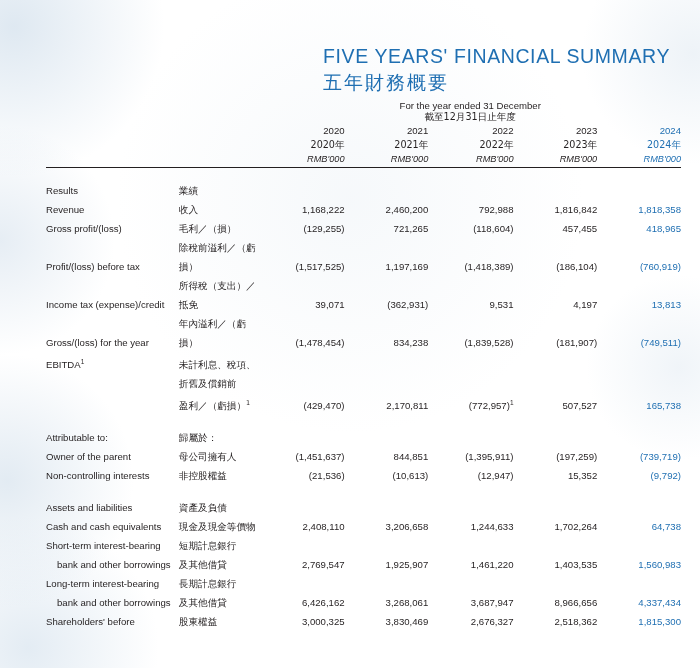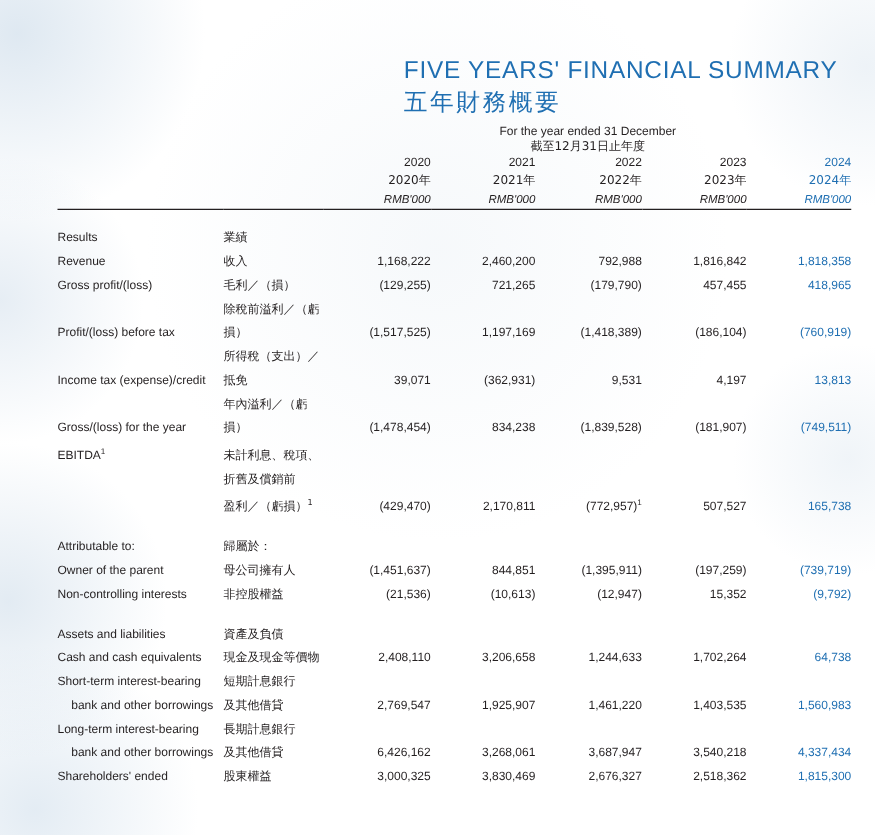--- a/index.html
+++ b/index.html
@@ -200,21 +200,21 @@
       <td class="col-num">792,988</td>
       <td class="col-num">1,816,842</td>
       <td class="col-num hl">1,818,358</td>
     </tr>
 
     <tr class="row">
       <td>Gross profit/(loss)</td>
       <td class="wrap-zh">毛利／（損）</td>
       <td class="col-num">(129,255)</td>
       <td class="col-num">721,265</td>
-      <td class="col-num">(179,790)</td>
+      <td class="col-num">(118,604)</td>
       <td class="col-num">457,455</td>
       <td class="col-num hl">418,965</td>
     </tr>
 
     <tr class="row">
       <td>Profit/(loss) before tax</td>
       <td class="wrap-zh">除稅前溢利／（虧損）</td>
       <td class="col-num">(1,517,525)</td>
       <td class="col-num">1,197,169</td>
       <td class="col-num">(1,418,389)</td>
@@ -332,26 +332,26 @@
       <td>Long-term interest-bearing</td>
       <td class="wrap-zh">長期計息銀行</td>
       <td colspan="5"></td>
     </tr>
     <tr class="row">
       <td style="padding-left:11px;">bank and other borrowings</td>
       <td class="wrap-zh">及其他借貸</td>
       <td class="col-num">6,426,162</td>
       <td class="col-num">3,268,061</td>
       <td class="col-num">3,687,947</td>
-      <td class="col-num">3,540,218</td>
+      <td class="col-num">8,966,656</td>
       <td class="col-num hl">4,337,434</td>
     </tr>
 
     <tr class="row">
-      <td>Shareholders' ended</td>
+      <td>Shareholders' before</td>
       <td class="wrap-zh">股東權益</td>
       <td class="col-num">3,000,325</td>
       <td class="col-num">3,830,469</td>
       <td class="col-num">2,676,327</td>
       <td class="col-num">2,518,362</td>
       <td class="col-num hl">1,815,300</td>
     </tr>
 
   </tbody>
     </table>

